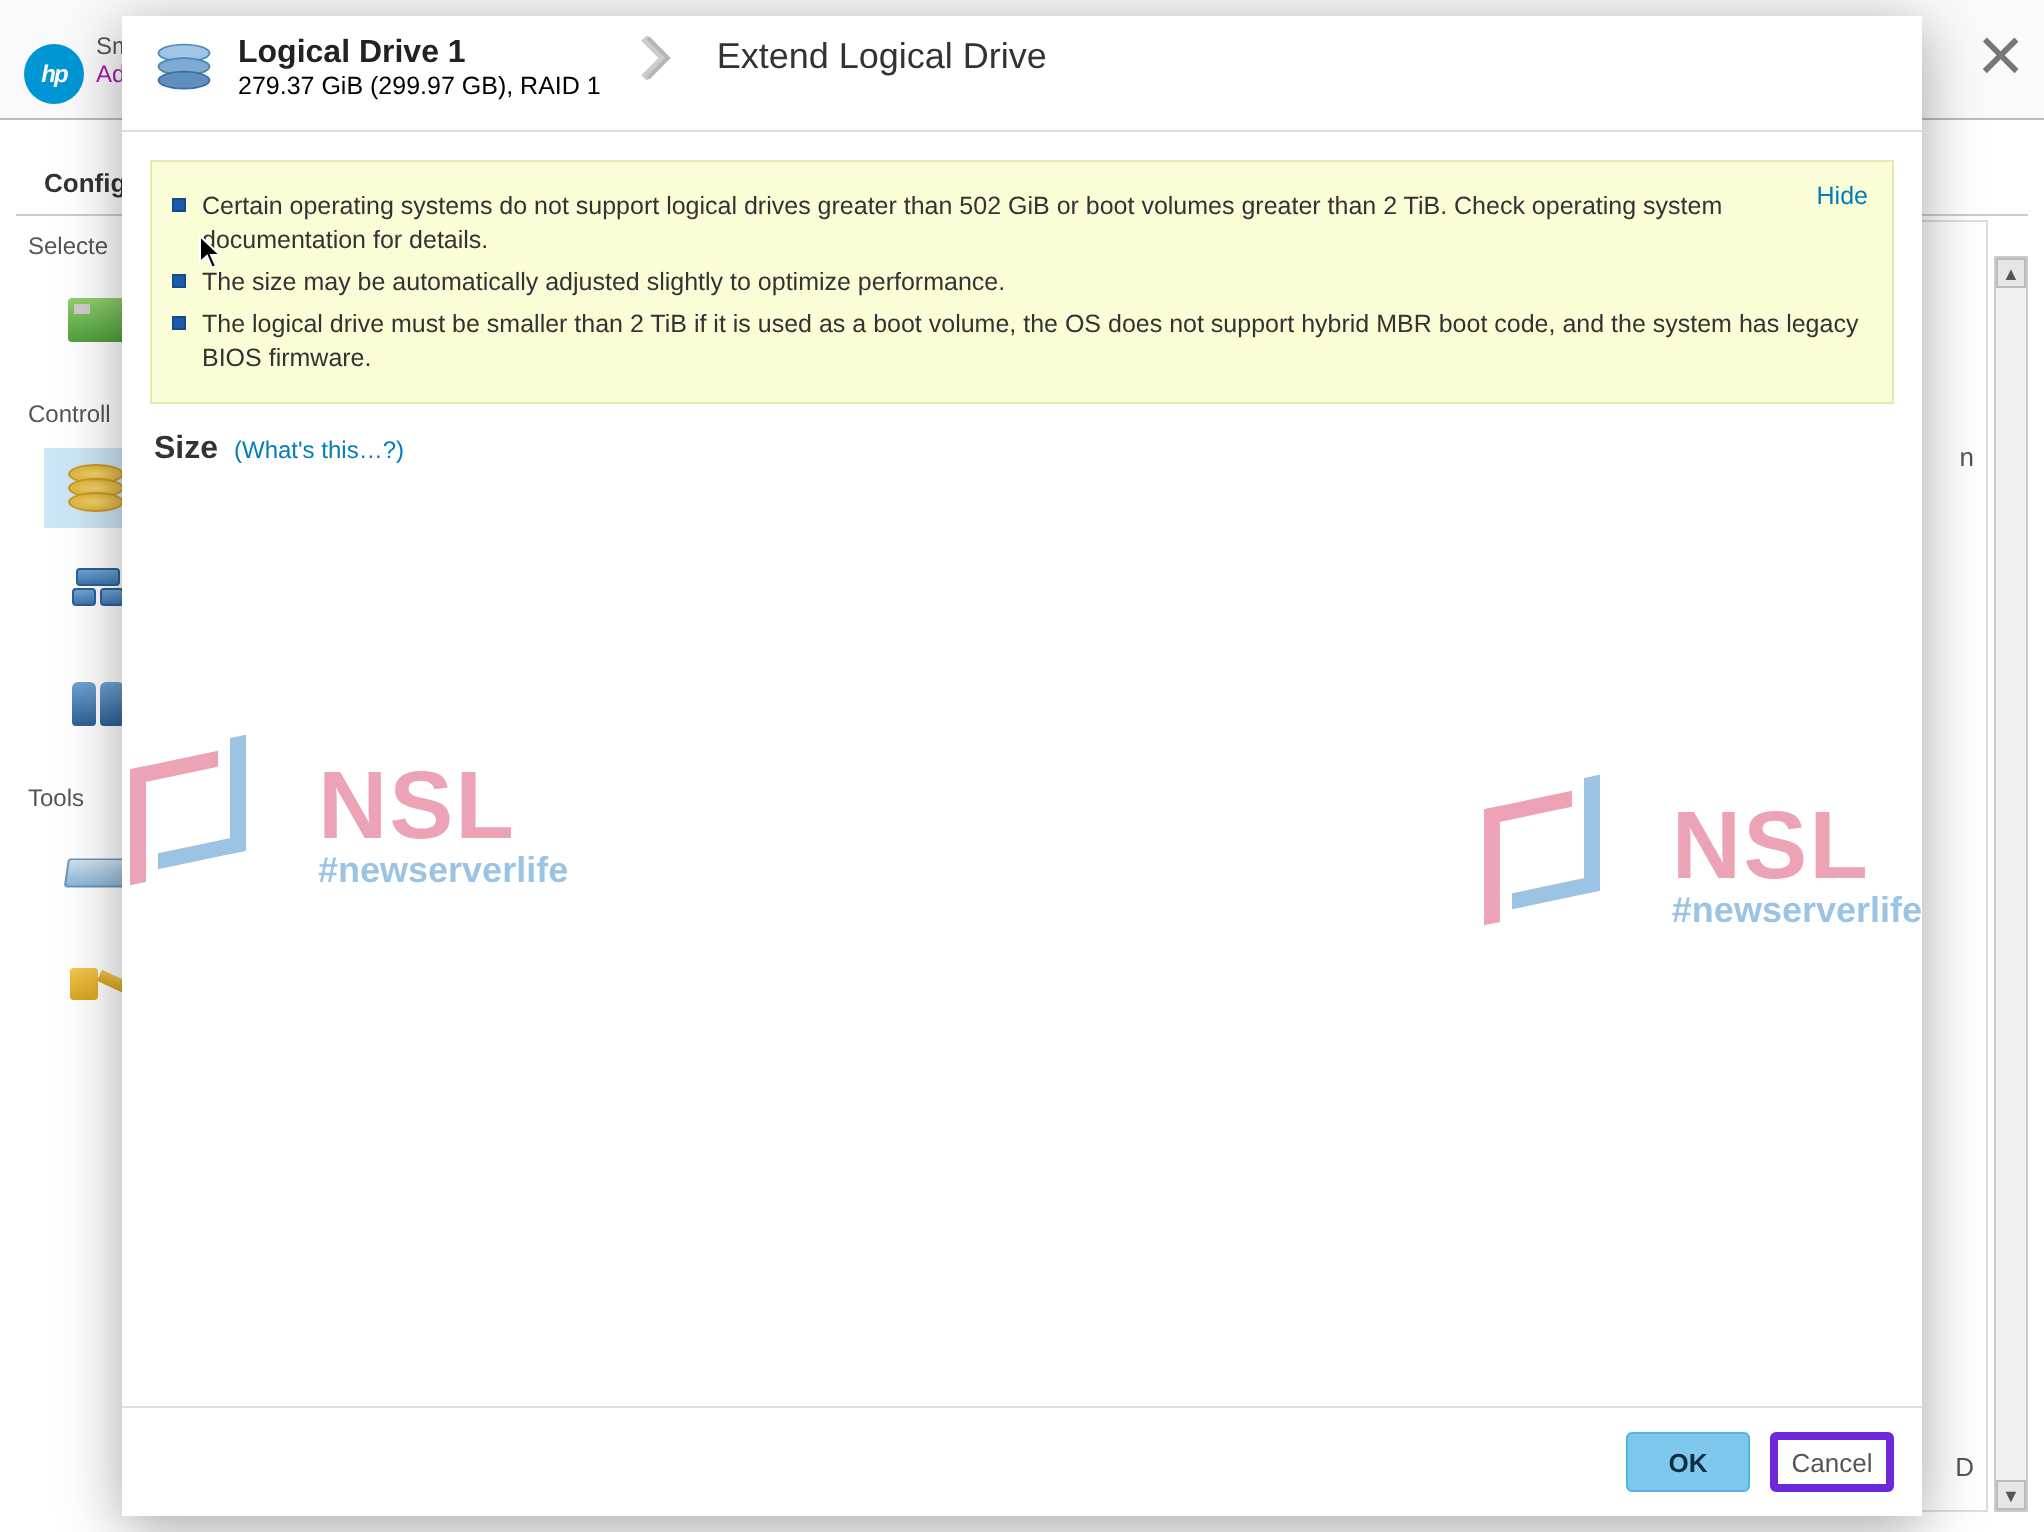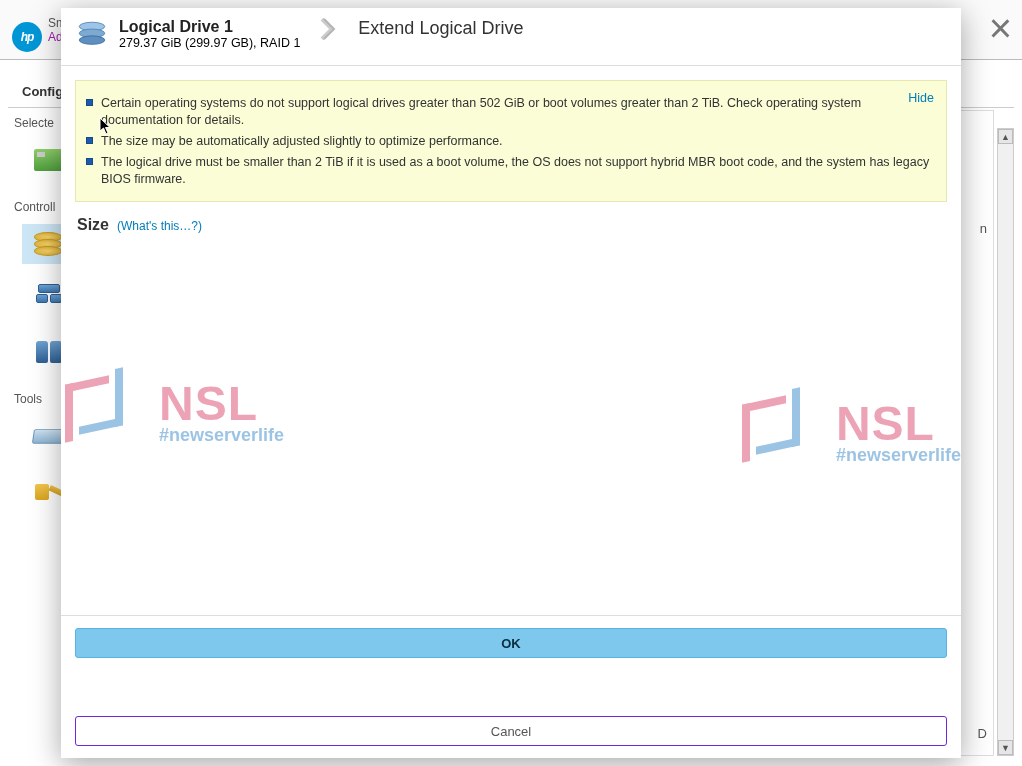--- a/index.html
+++ b/index.html
@@ -40,24 +40,24 @@
   .hide-link { position: absolute; right: 12px; top: 10px; color: #007dba; font-size: 12.5px; cursor: pointer;}
   .size-row { display: flex; align-items: baseline; gap: 8px; margin-bottom: 12px; margin-left: 2px;}
   .size-label { font-weight: bold; font-size: 16px; color: #333;}
   .whats-this { color: #007dba; font-size: 12px; }
   .radio-group { margin-left: 16px; }
   .radio-item { display: flex; align-items: center; gap: 6px; font-size: 12.5px; color: #333; margin: 3px 0;}
   .radio { width: 12px; height: 12px; border: 1px solid #555; border-radius: 50%; display: inline-flex; align-items: center; justify-content: center; background:#fff;}
   .radio::after { content: ""; width: 6px; height: 6px; border-radius: 50%; background: transparent;}
   .radio.checked { outline: 1px dotted #555; outline-offset: 1px;}
   .radio.checked::after { background: #000; }
-  .modal-foot { border-top: 1px solid #ddd; padding: 12px 14px; display: flex; justify-content: flex-end; gap: 10px; flex-direction: column;}
+  .modal-foot { border-top: 1px solid #ddd; padding: 12px 14px; display: flex; justify-content: flex-end; gap: 10px;}
   .btn { min-width: 62px; height: 30px; border-radius: 3px; font-size: 13px; display:inline-flex; align-items:center; justify-content:center; cursor:pointer;}
   .btn-primary { background: #7ec8ed; border: 1px solid #56b4e3; color: #0b2e40; font-weight: 600;}
-  .btn-secondary { background: #fff; border: 1px solid #6d28d9; color: #555; margin-top: 48px;}
+  .btn-secondary { background: #fff; border: 4px solid #6d28d9; color: #555;}
   .watermark { position: absolute; opacity: 0.5; pointer-events: none; display:flex; align-items:center; gap:28px;}
   .watermark.left { left: 0px; top: 300px; }
   .watermark.right { right: 0px; top: 320px; }
   .wm-logo { width: 70px; height: 90px; position: relative;}
   .wm-logo .sh1 { position:absolute; width:44px; height:58px; border:8px solid #d94a6e; border-right:none; border-bottom:none; transform: skewY(-12deg); left:4px; top:14px;}
   .wm-logo .sh2 { position:absolute; width:44px; height:58px; border:8px solid #3a89c9; border-left:none; border-top:none; transform: skewY(-12deg); left:18px; top:6px;}
   .wm-text { display:flex; flex-direction:column;}
   .wm-text .big { font-size:48px; font-weight:800; color:#d94a6e; letter-spacing:1px;}
   .wm-text .small { font-size:18px; color:#3a89c9; font-weight:600; margin-top:-6px;}
   .cursor { position: absolute; left: 99px; top: 117px; width: 14px; height: 18px; pointer-events: none; z-index: 99;}

